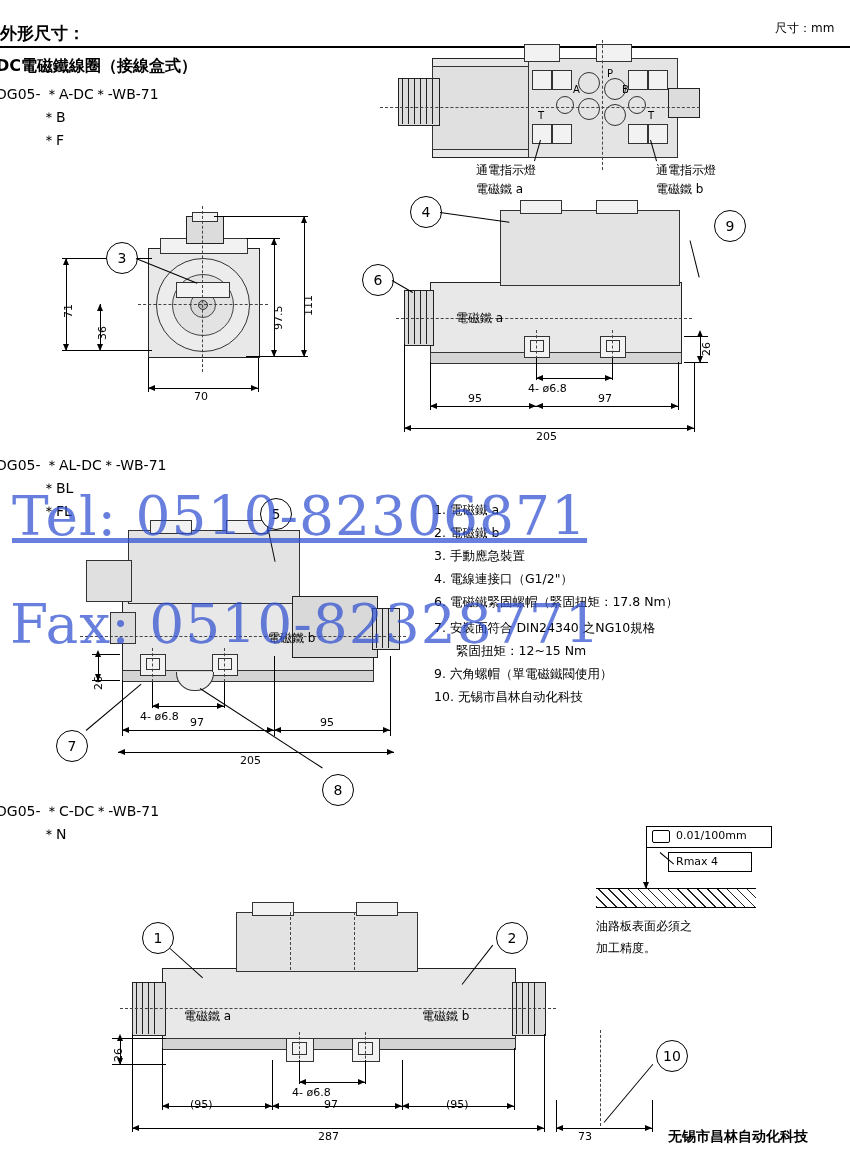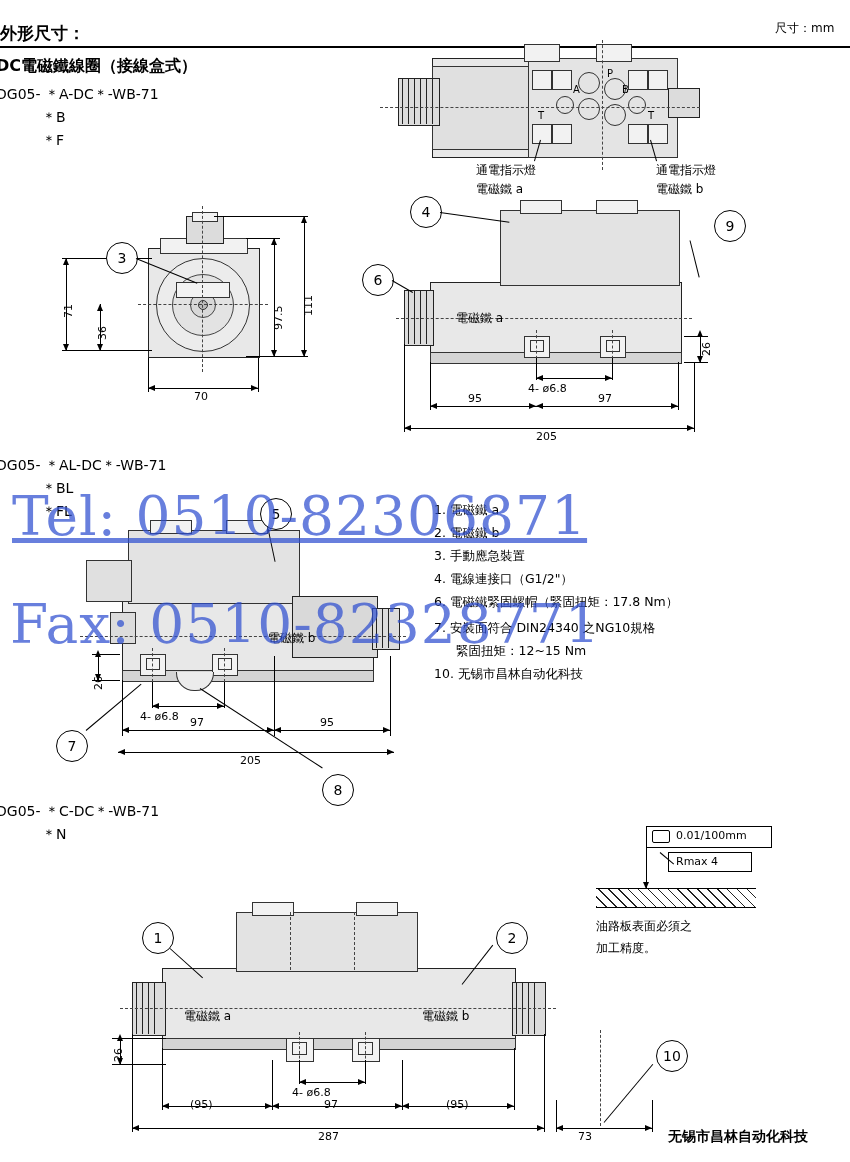--- a/index.html
+++ b/index.html
@@ -306,20 +306,21 @@
 <div class="abs" style="left:200px;top:688px;width:146px;height:1px;background:#000;transform:rotate(33deg);transform-origin:left;"></div>
 
 <div class="abs legend" style="left:434px;top:498px;width:400px;">
   <div class="ln"><span>1.</span> <span>電磁鐵 a</span></div>
   <div class="ln"><span>2.</span> <span>電磁鐵 b</span></div>
   <div class="ln"><span>3.</span> <span>手動應急裝置</span></div>
   <div class="ln"><span>4.</span> <span>電線連接口（G1/2"）</span></div>
   <div class="ln"><span>6.</span> <span>電磁鐵緊固螺帽（緊固扭矩：17.8 Nm）</span></div>
   <div class="ln" style="margin-top:3px;"><span>7.</span> <span>安裝面符合 DIN24340 之NG10規格</span></div>
   <div class="ln" style="padding-left:22px;"><span>緊固扭矩：12~15 Nm</span></div>
+  <div class="ln"><span>9.</span> <span>六角螺帽（單電磁鐵閥使用）</span></div>
   <div class="ln"><span>10.</span> <span>无锡市昌林自动化科技</span></div>
 </div>
 
 <div class="abs txt" style="left:-4px;top:802px;font-size:14px;">DG05- ＊C-DC＊-WB-71</div>
 <div class="abs txt" style="left:42px;top:825px;font-size:14px;">＊N</div>
 
 <div>
   <div class="abs" style="left:646px;top:826px;width:124px;height:20px;border:1px solid #000;background:#fff;"></div>
   <div class="abs" style="left:652px;top:830px;width:16px;height:11px;border:1px solid #000;border-radius:2px;"></div>
   <div class="abs num" style="left:676px;top:829px;">0.01/100mm</div>

